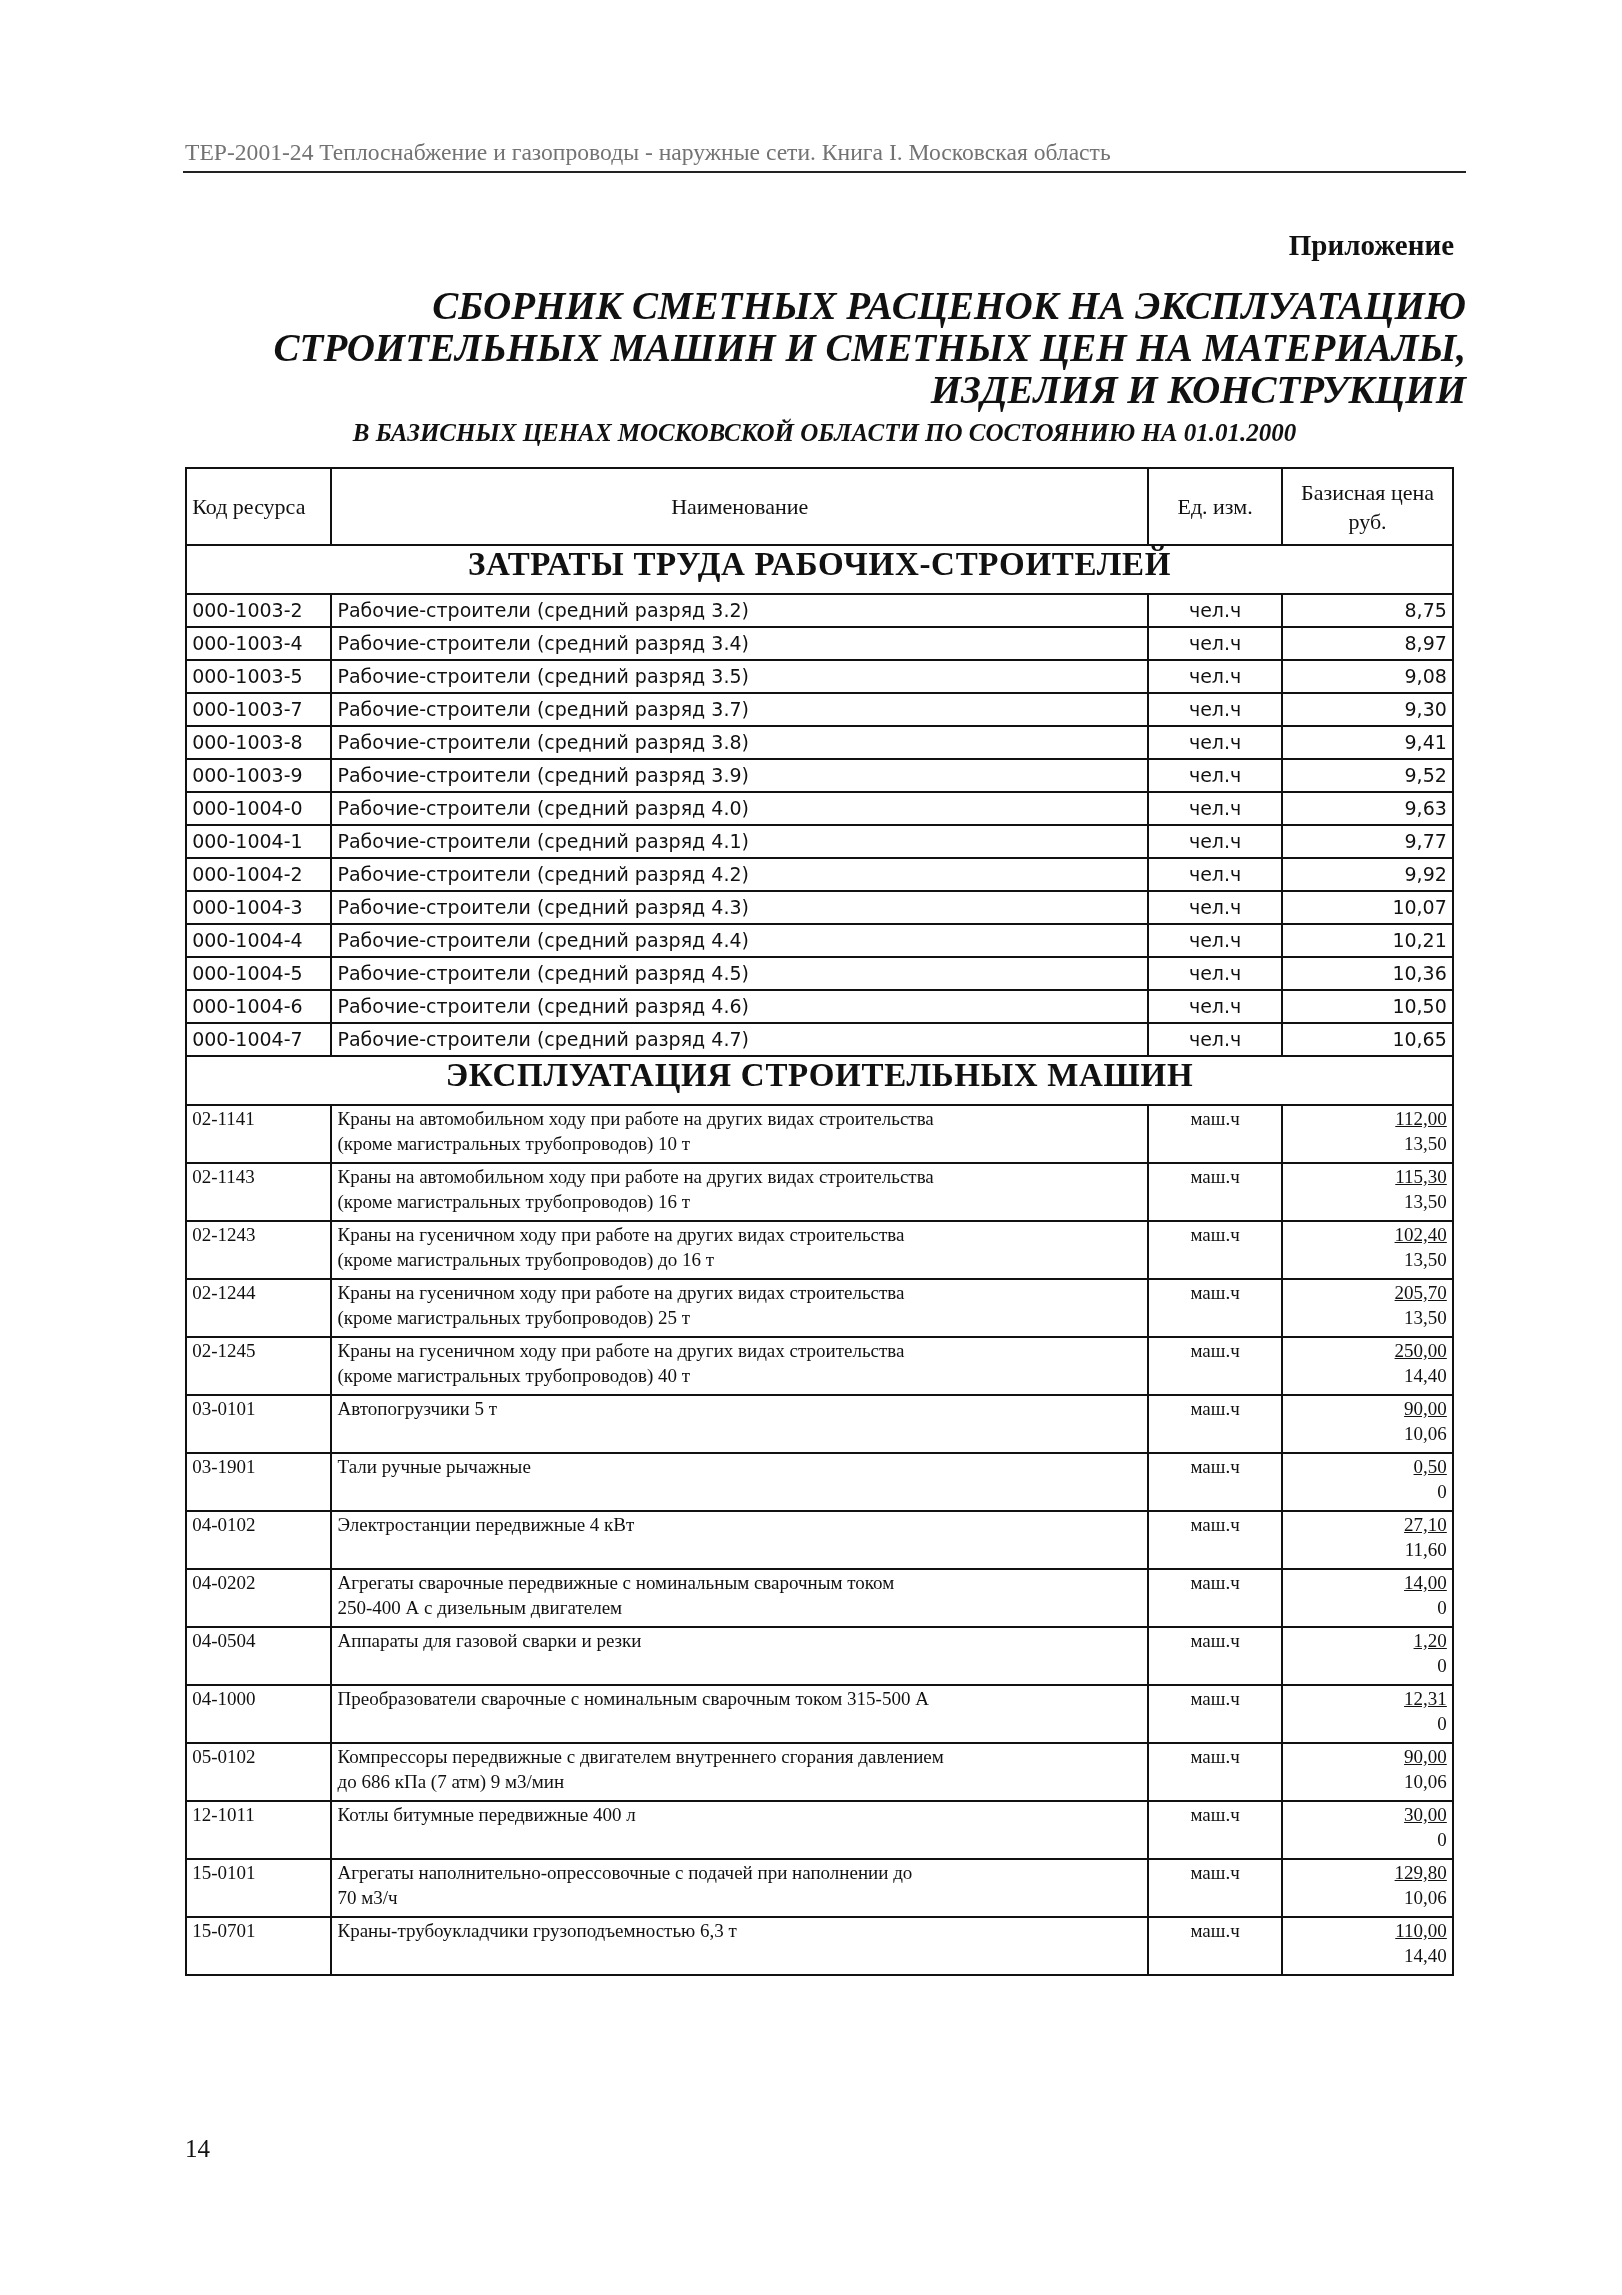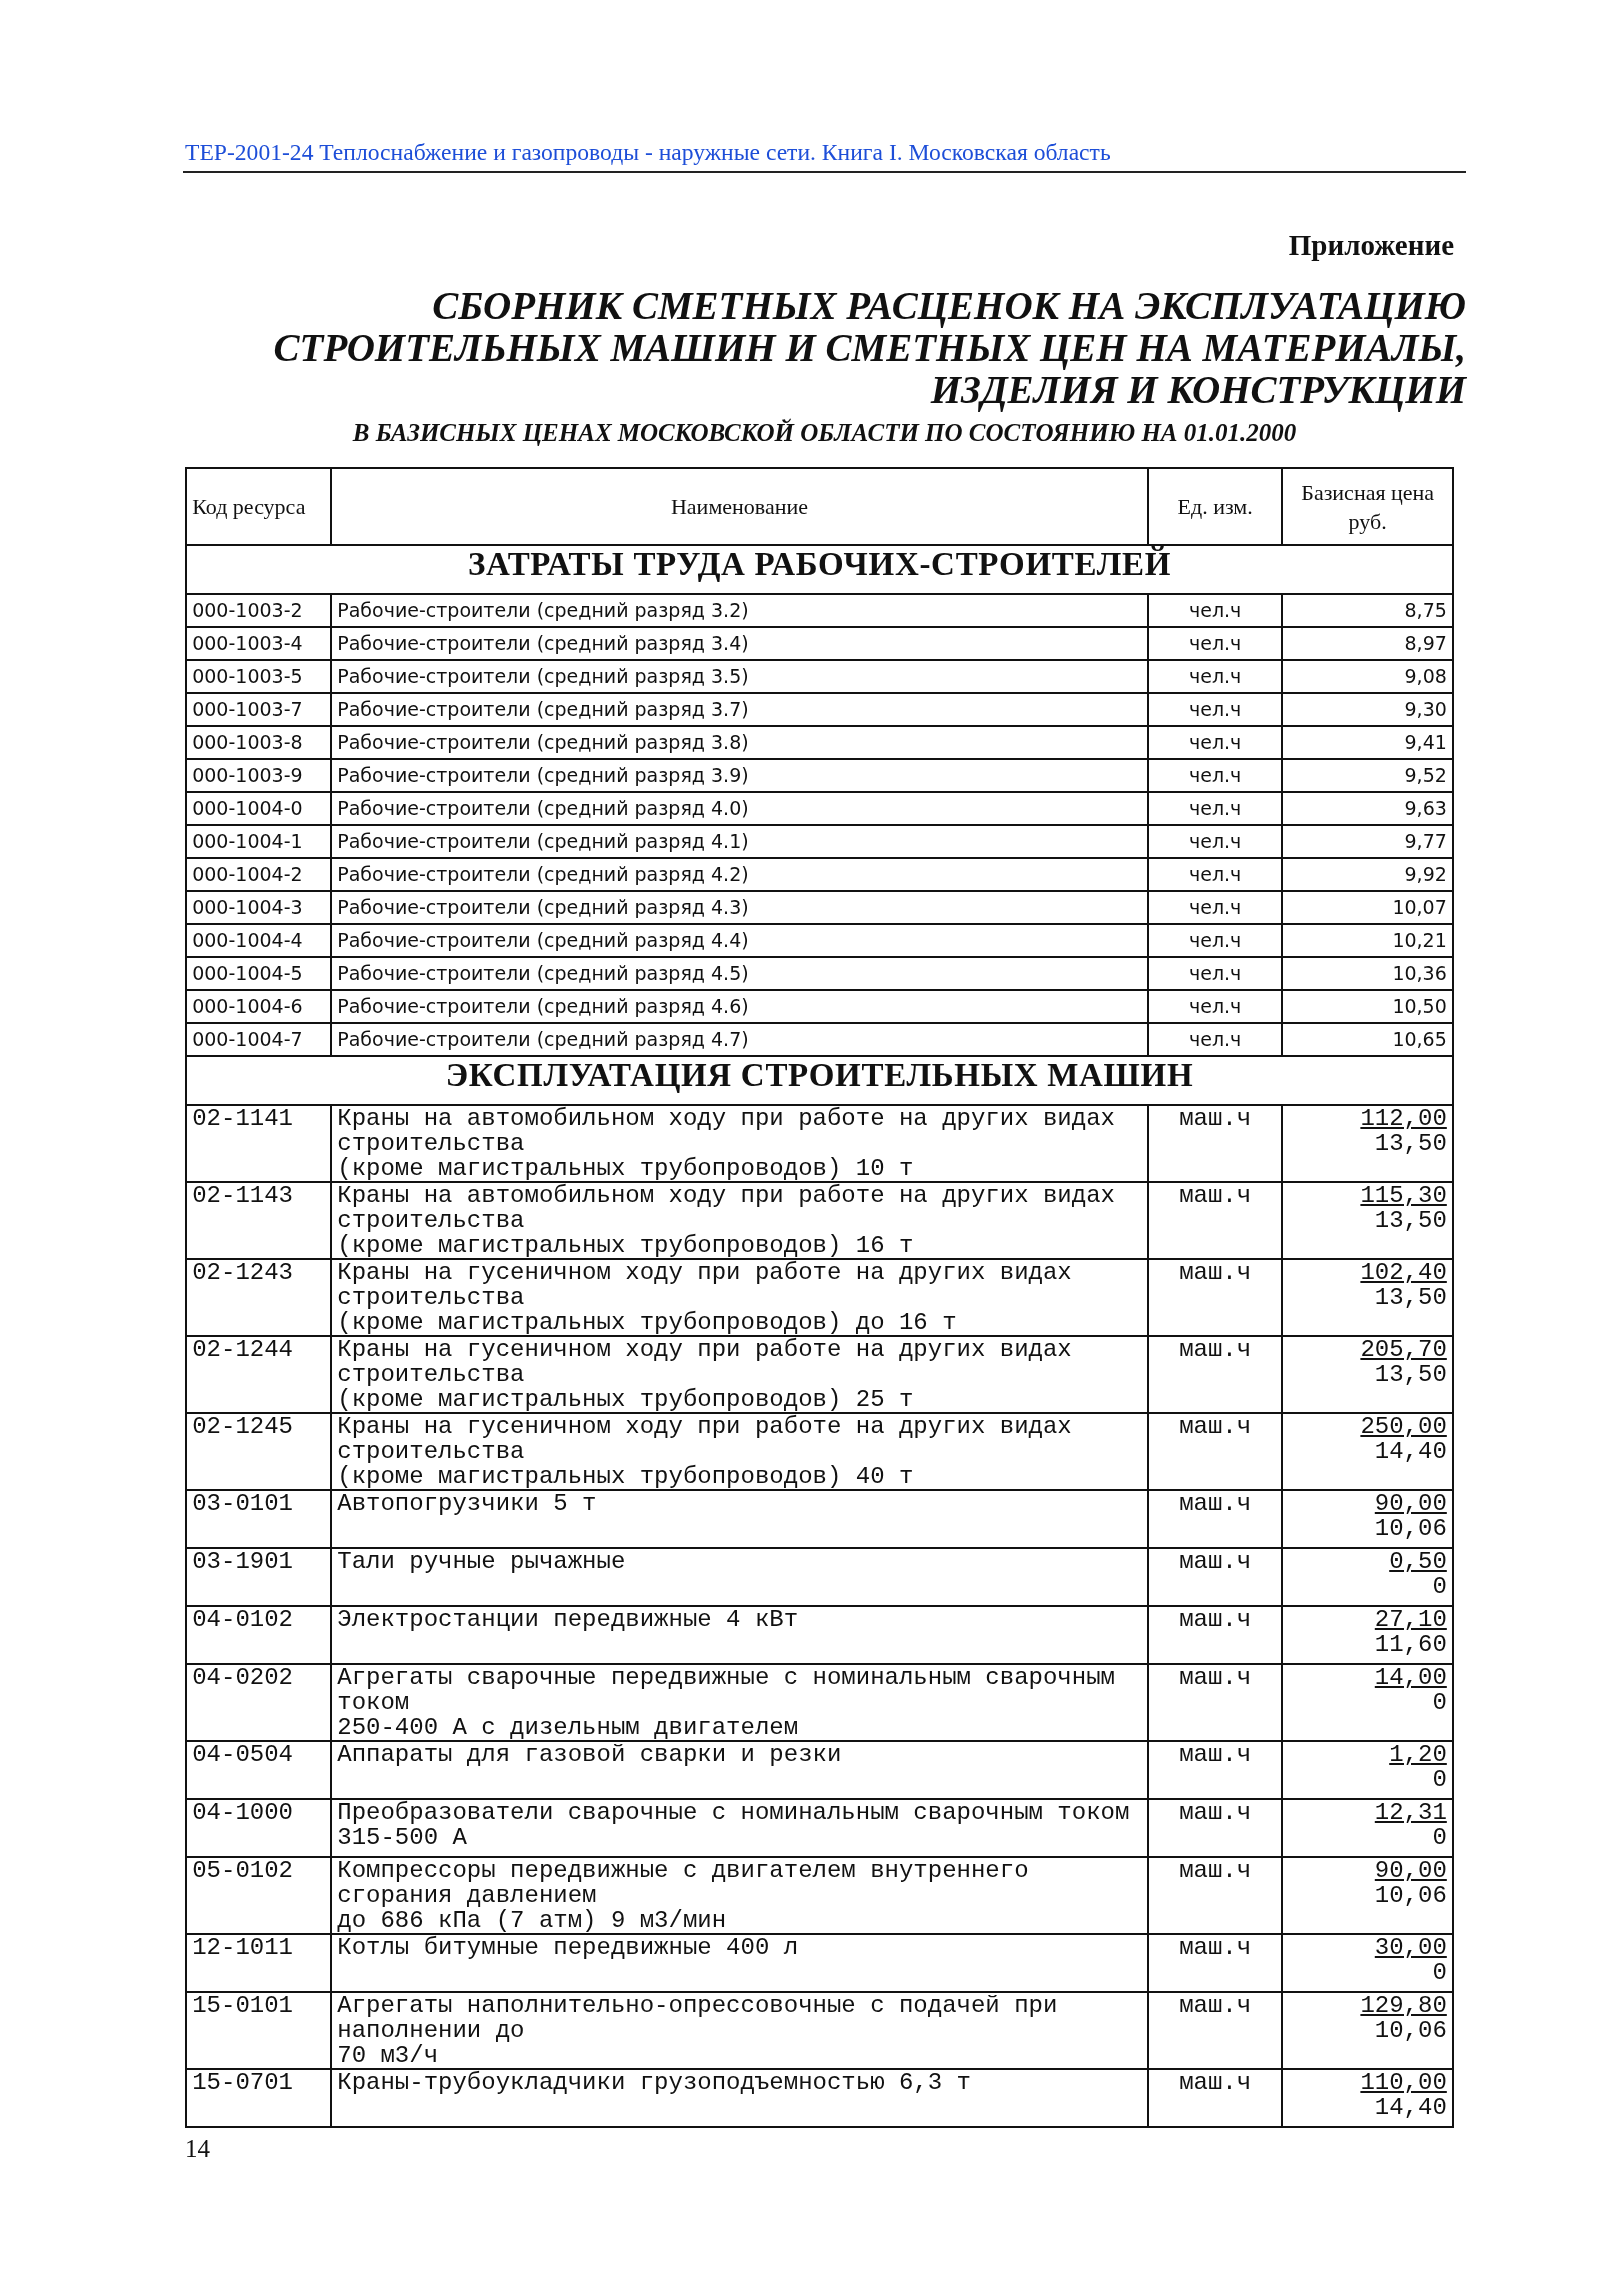--- a/index.html
+++ b/index.html
@@ -1,33 +1,33 @@
 <!DOCTYPE html>
 <html style="font-size:10.5px"><head>
 <meta charset="utf-8">
 <style>
   html, body { margin:0; padding:0; background:#ffffff; }
   body { width:1623px; height:2295px; position:relative; color:#111; font-family:"DejaVu Serif", serif; overflow:hidden; }
-  .running-head { position:absolute; left:185px; top:139px; font-family:"Liberation Serif", serif; font-size:23.6px; color:#1d4ed8; }
+  .running-head { position:absolute; left:185px; top:139px; font-family:"Liberation Serif", serif; font-size:23.6px; color:#737373; }
   .head-rule { position:absolute; left:183px; top:171px; width:1283px; height:2px; background:#222; }
   .appendix { position:absolute; right:169px; top:229px; font-family:"Liberation Serif", serif; font-weight:bold; font-size:29px; }
   .title { position:absolute; left:183px; width:1283px; top:285px; text-align:right; font-family:"Liberation Serif", serif; font-weight:bold; font-style:italic; font-size:39px; line-height:42px; }
   .subtitle { position:absolute; left:183px; width:1283px; top:419px; text-align:center; font-family:Liberation Serif, serif; font-weight:bold; font-style:italic; font-size:25px; }
   table.main { position:absolute; left:185px; top:467px; width:1269px; border-collapse:collapse; }
   table.main td, table.main th { border:2px solid #111; padding:0 5.2px; vertical-align:top; }
   th { font-family:"Liberation Serif", serif; font-weight:normal; font-size:22px; height:75px; vertical-align:middle !important; }
   .c-code { width:135px; }
   .c-name { width:826px; }
   .c-unit { width:124px; }
   .c-price { width:161px; }
   th.c-code { text-align:left; padding-left:5.2px; }
   th.c-price { line-height:29px;text-align:center; }
   .section td { font-family:"Liberation Serif", serif; font-weight:bold; font-size:33px; text-align:center; height:47px; vertical-align:bottom; padding-bottom:2.6px; letter-spacing:0.7px; }
   .labor td { font-family:"DejaVu Sans", sans-serif; font-size:19px; height:31px; line-height:31px; vertical-align:middle; }
-  .mach td { font-family:Liberation Mono, monospace; font-size:24px; line-height:25px; height:56px; padding-top:3.9px; }
+  .mach td { font-family:Liberation Serif, serif; font-size:19px; line-height:25px; height:56px; padding-top:3.9px; }
   td.unit { text-align:center; }
   td.price { text-align:right; }
   .u { text-decoration:underline; }
   .page-num { position:absolute; left:185px; top:2135px; font-family:"Liberation Serif", serif; font-size:25px; }
 </style>
 </head>
 <body>
 
 <div class="running-head">ТЕР-2001-24 Теплоснабжение и газопроводы - наружные сети. Книга I. Московская область</div>
 <div class="head-rule"></div>

